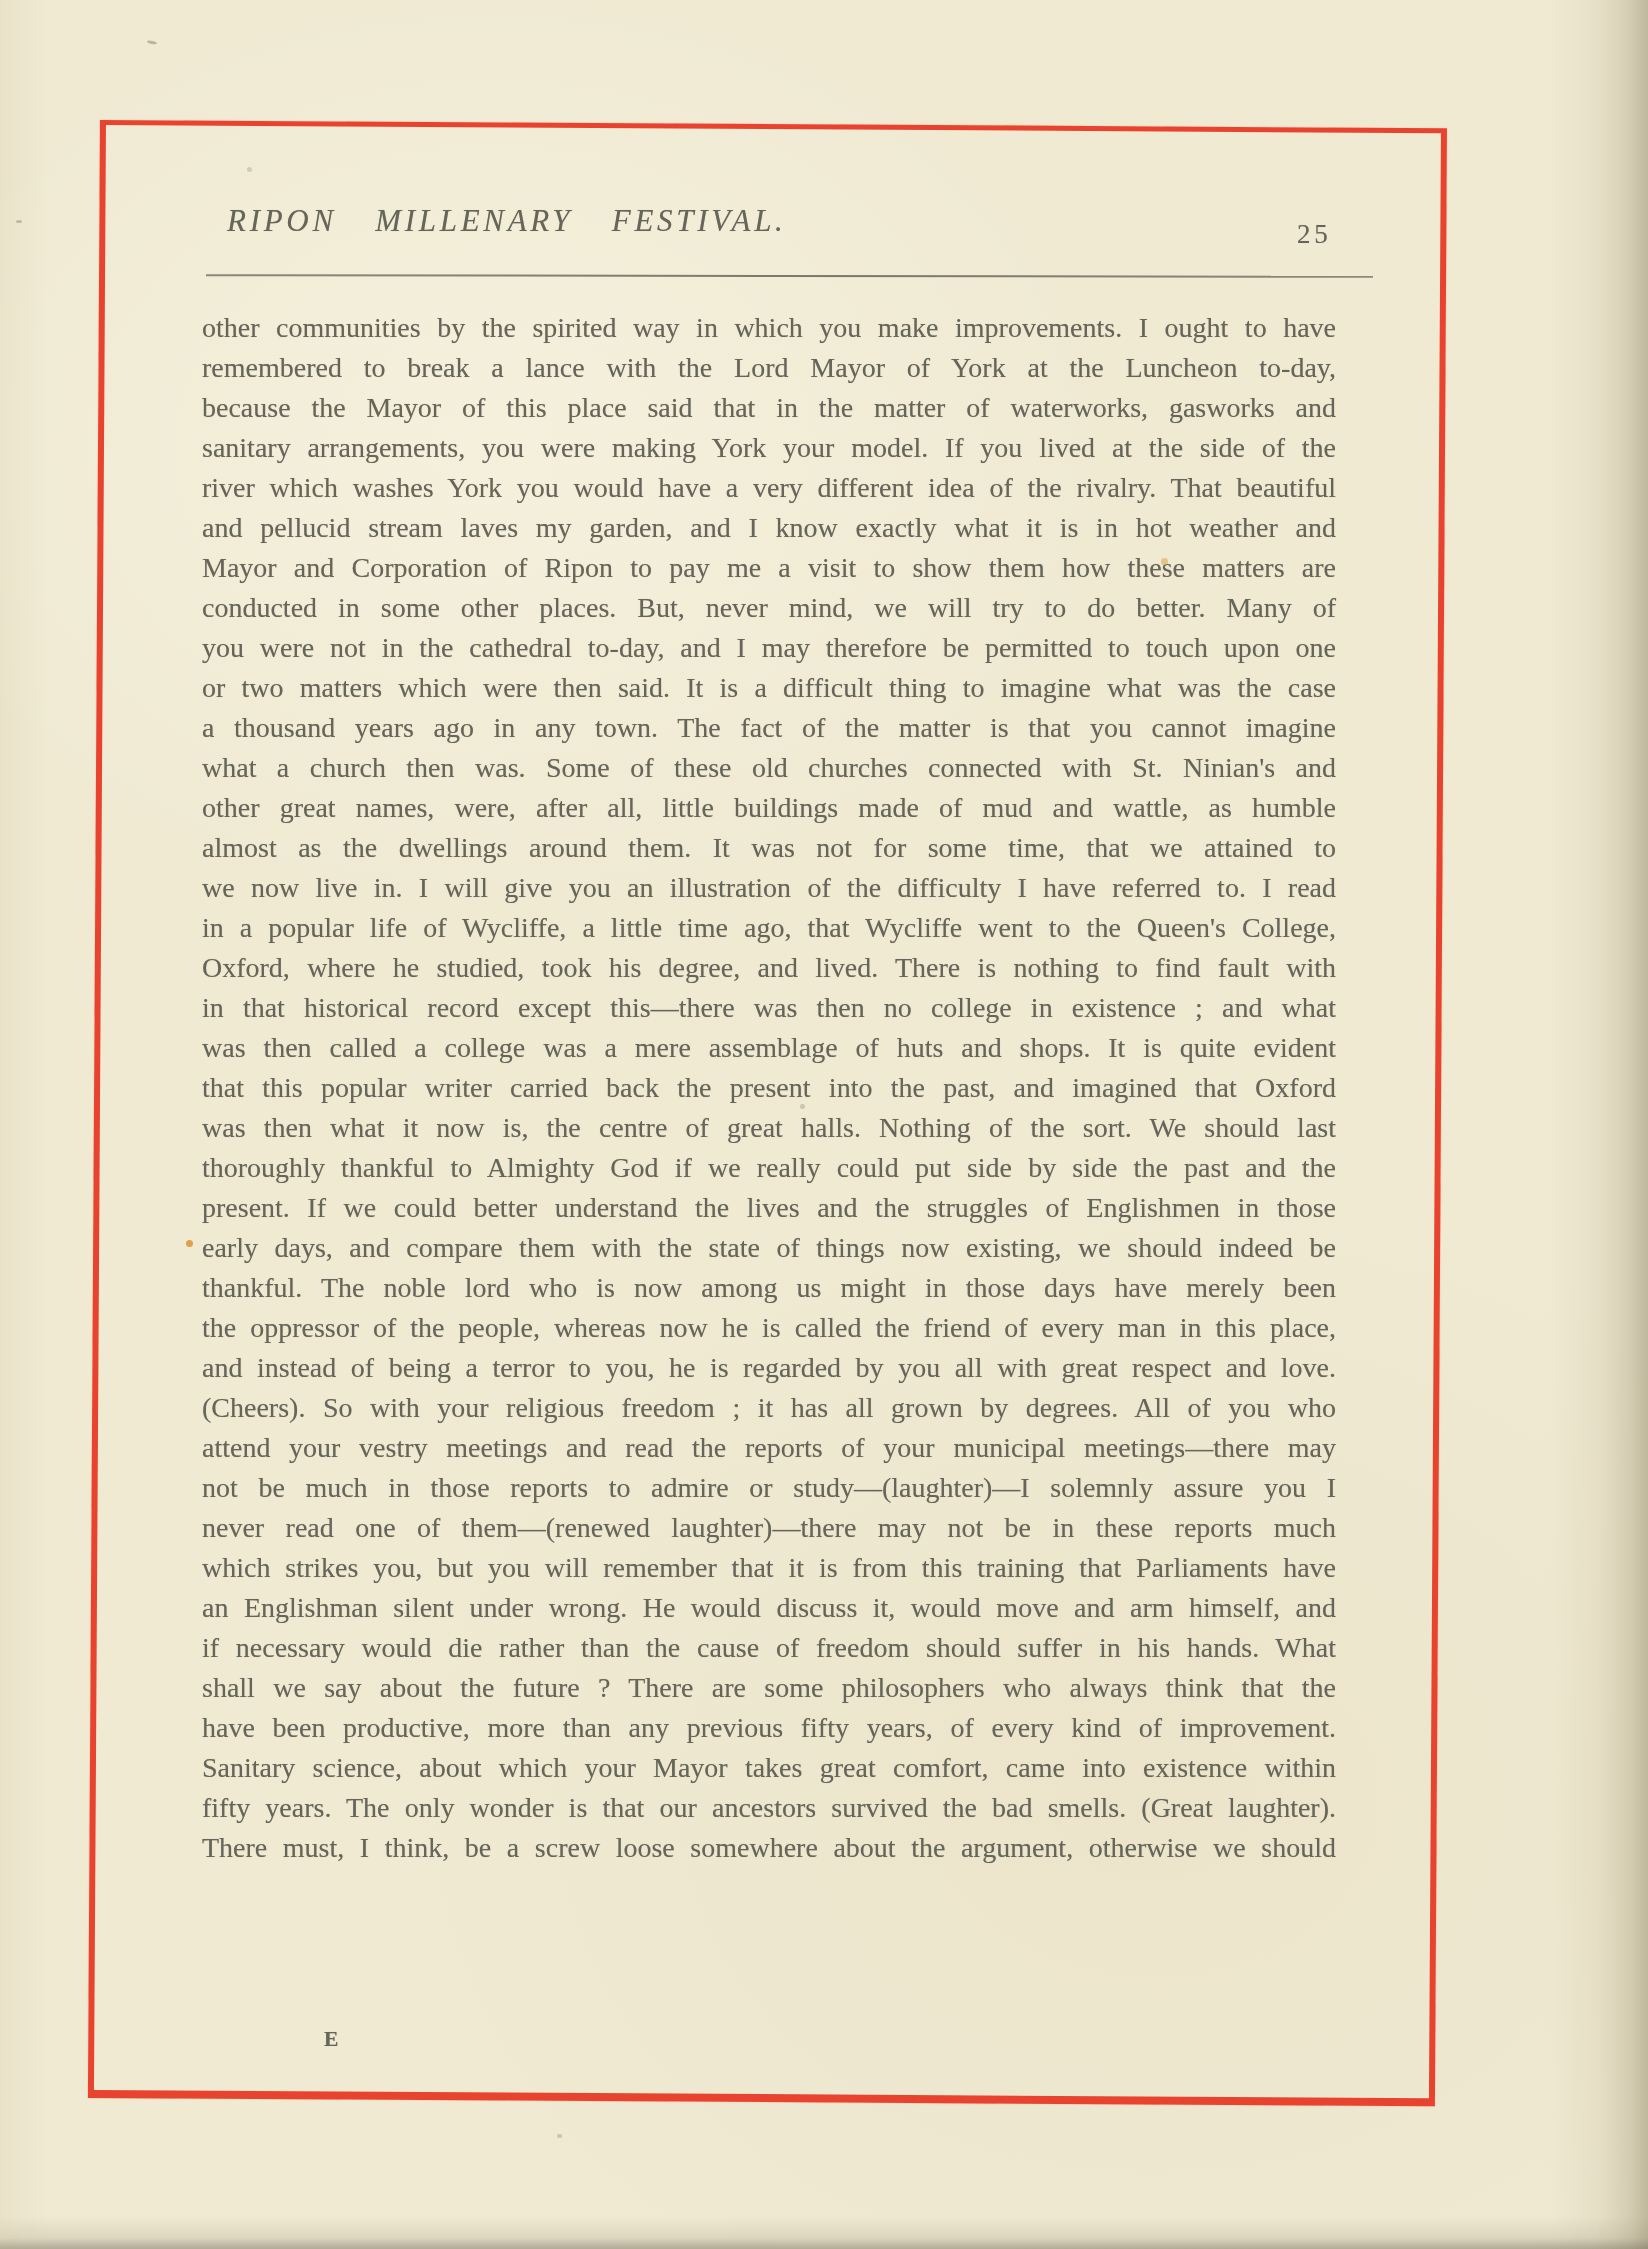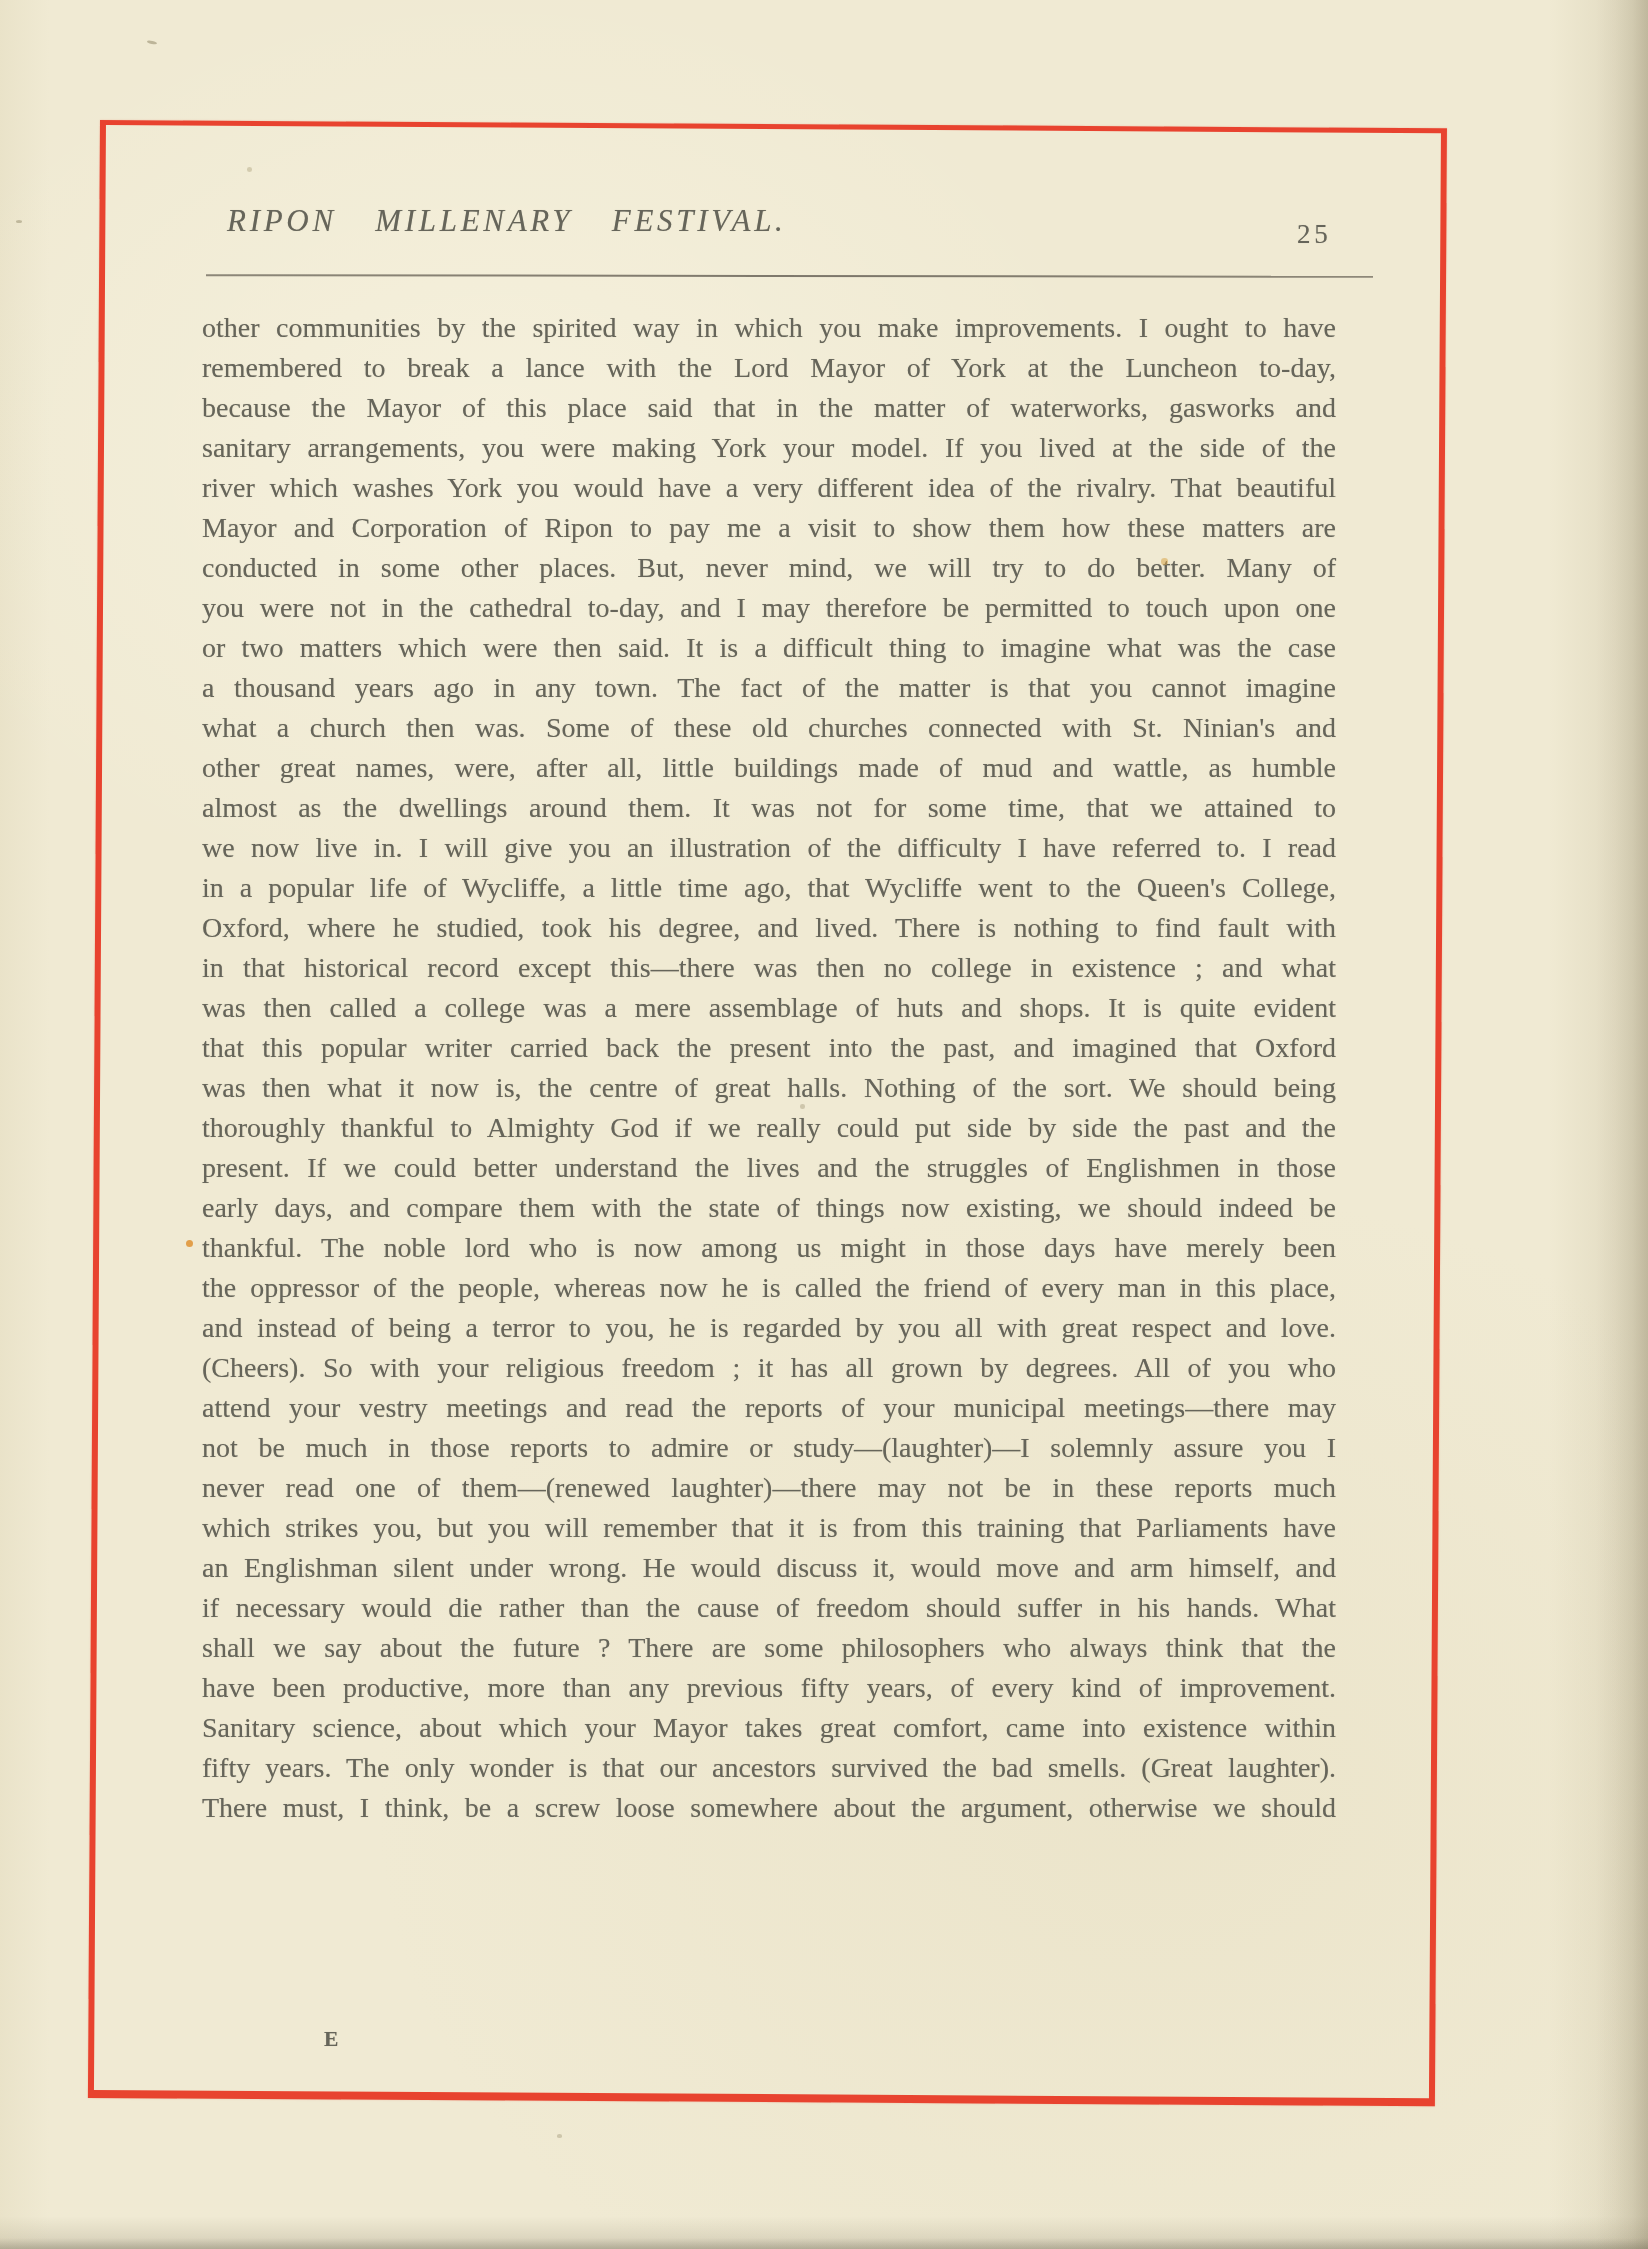--- a/index.html
+++ b/index.html
@@ -128,35 +128,36 @@
 </div>
 
 <div class="header-rule"></div>
 
 <div class="body-text">
     <div class="line">other communities by the spirited way in which you make improvements.  I ought to have</div>
     <div class="line">remembered to break a lance with the Lord Mayor of York at the Luncheon to-day,</div>
     <div class="line">because the Mayor of this place said that in the matter of waterworks, gasworks and</div>
     <div class="line">sanitary arrangements, you were making York your model.  If you lived at the side of the</div>
     <div class="line">river which washes York you would have a very different idea of the rivalry.  That beautiful</div>
+    <div class="line">and pellucid stream laves my garden, and I know exactly what it is in hot weather and</div>
     <div class="line">Mayor and Corporation of Ripon to pay me a visit to show them how these matters are</div>
     <div class="line">conducted in some other places.  But, never mind, we will try to do better.  Many of</div>
     <div class="line">you were not in the cathedral to-day, and I may therefore be permitted to touch upon one</div>
     <div class="line">or two matters which were then said.  It is a difficult thing to imagine what was the case</div>
     <div class="line">a thousand years ago in any town.  The fact of the matter is that you cannot imagine</div>
     <div class="line">what a church then was.  Some of these old churches connected with St. Ninian's and</div>
     <div class="line">other great names, were, after all, little buildings made of mud and wattle, as humble</div>
     <div class="line">almost as the dwellings around them.  It was not for some time, that we attained to</div>
     <div class="line">we now live in.  I will give you an illustration of the difficulty I have referred to.  I read</div>
     <div class="line">in a popular life of Wycliffe, a little time ago, that Wycliffe went to the Queen's College,</div>
     <div class="line">Oxford, where he studied, took his degree, and lived.  There is nothing to find fault with</div>
     <div class="line">in that historical record except this—there was then no college in existence ; and what</div>
     <div class="line">was then called a college was a mere assemblage of huts and shops.  It is quite evident</div>
     <div class="line">that this popular writer carried back the present into the past, and imagined that Oxford</div>
-    <div class="line">was then what it now is, the centre of great halls.  Nothing of the sort.  We should being</div>
+    <div class="line">was then what it now is, the centre of great halls.  Nothing of the sort.  We should last</div>
     <div class="line">thoroughly thankful to Almighty God if we really could put side by side the past and the</div>
     <div class="line">present.  If we could better understand the lives and the struggles of Englishmen in those</div>
     <div class="line">early days, and compare them with the state of things now existing, we should indeed be</div>
     <div class="line">thankful.  The noble lord who is now among us might in those days have merely been</div>
     <div class="line">the oppressor of the people, whereas now he is called the friend of every man in this place,</div>
     <div class="line">and instead of being a terror to you, he is regarded by you all with great respect and love.</div>
     <div class="line">(Cheers).  So with your religious freedom ; it has all grown by degrees.  All of you who</div>
     <div class="line">attend your vestry meetings and read the reports of your municipal meetings—there may</div>
     <div class="line">not be much in those reports to admire or study—(laughter)—I solemnly assure you I</div>
     <div class="line">never read one of them—(renewed laughter)—there may not be in these reports much</div>

